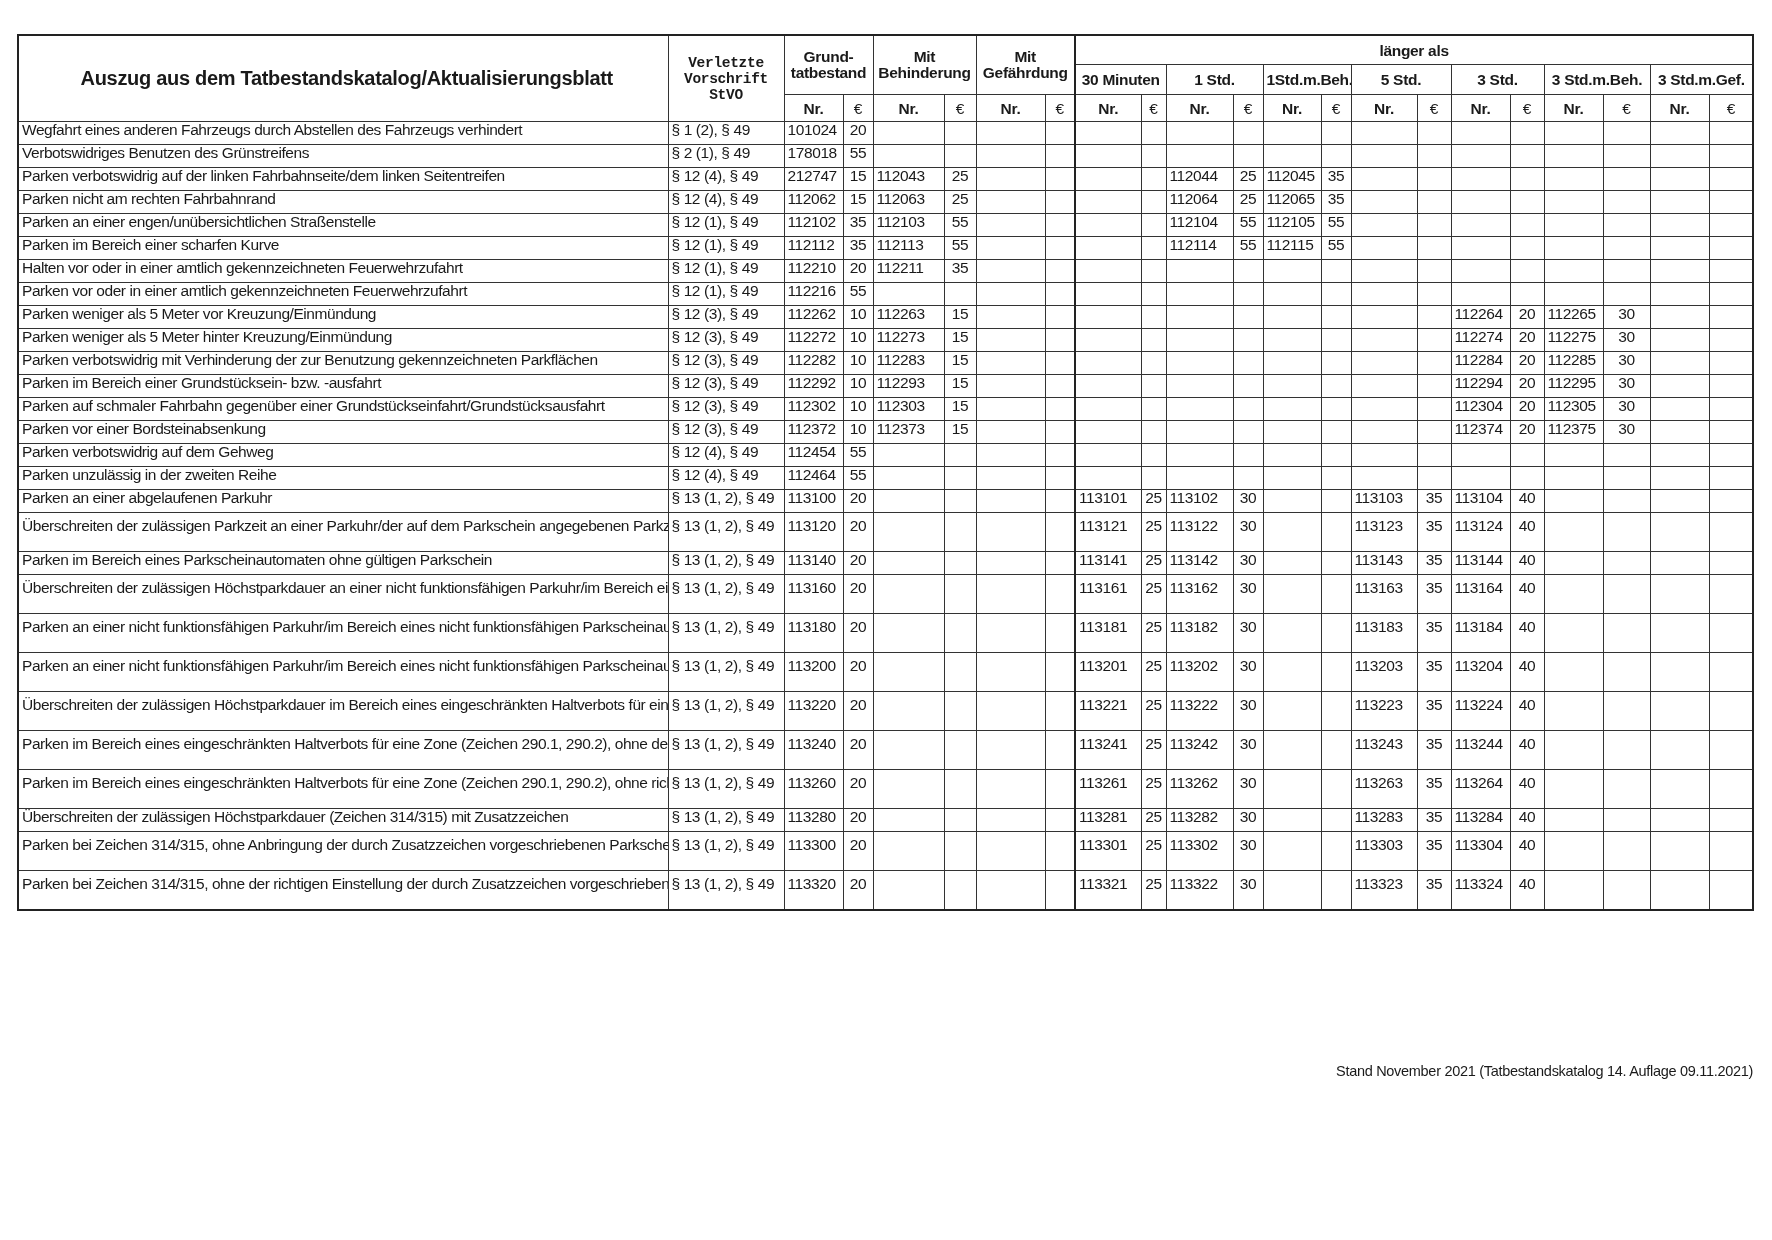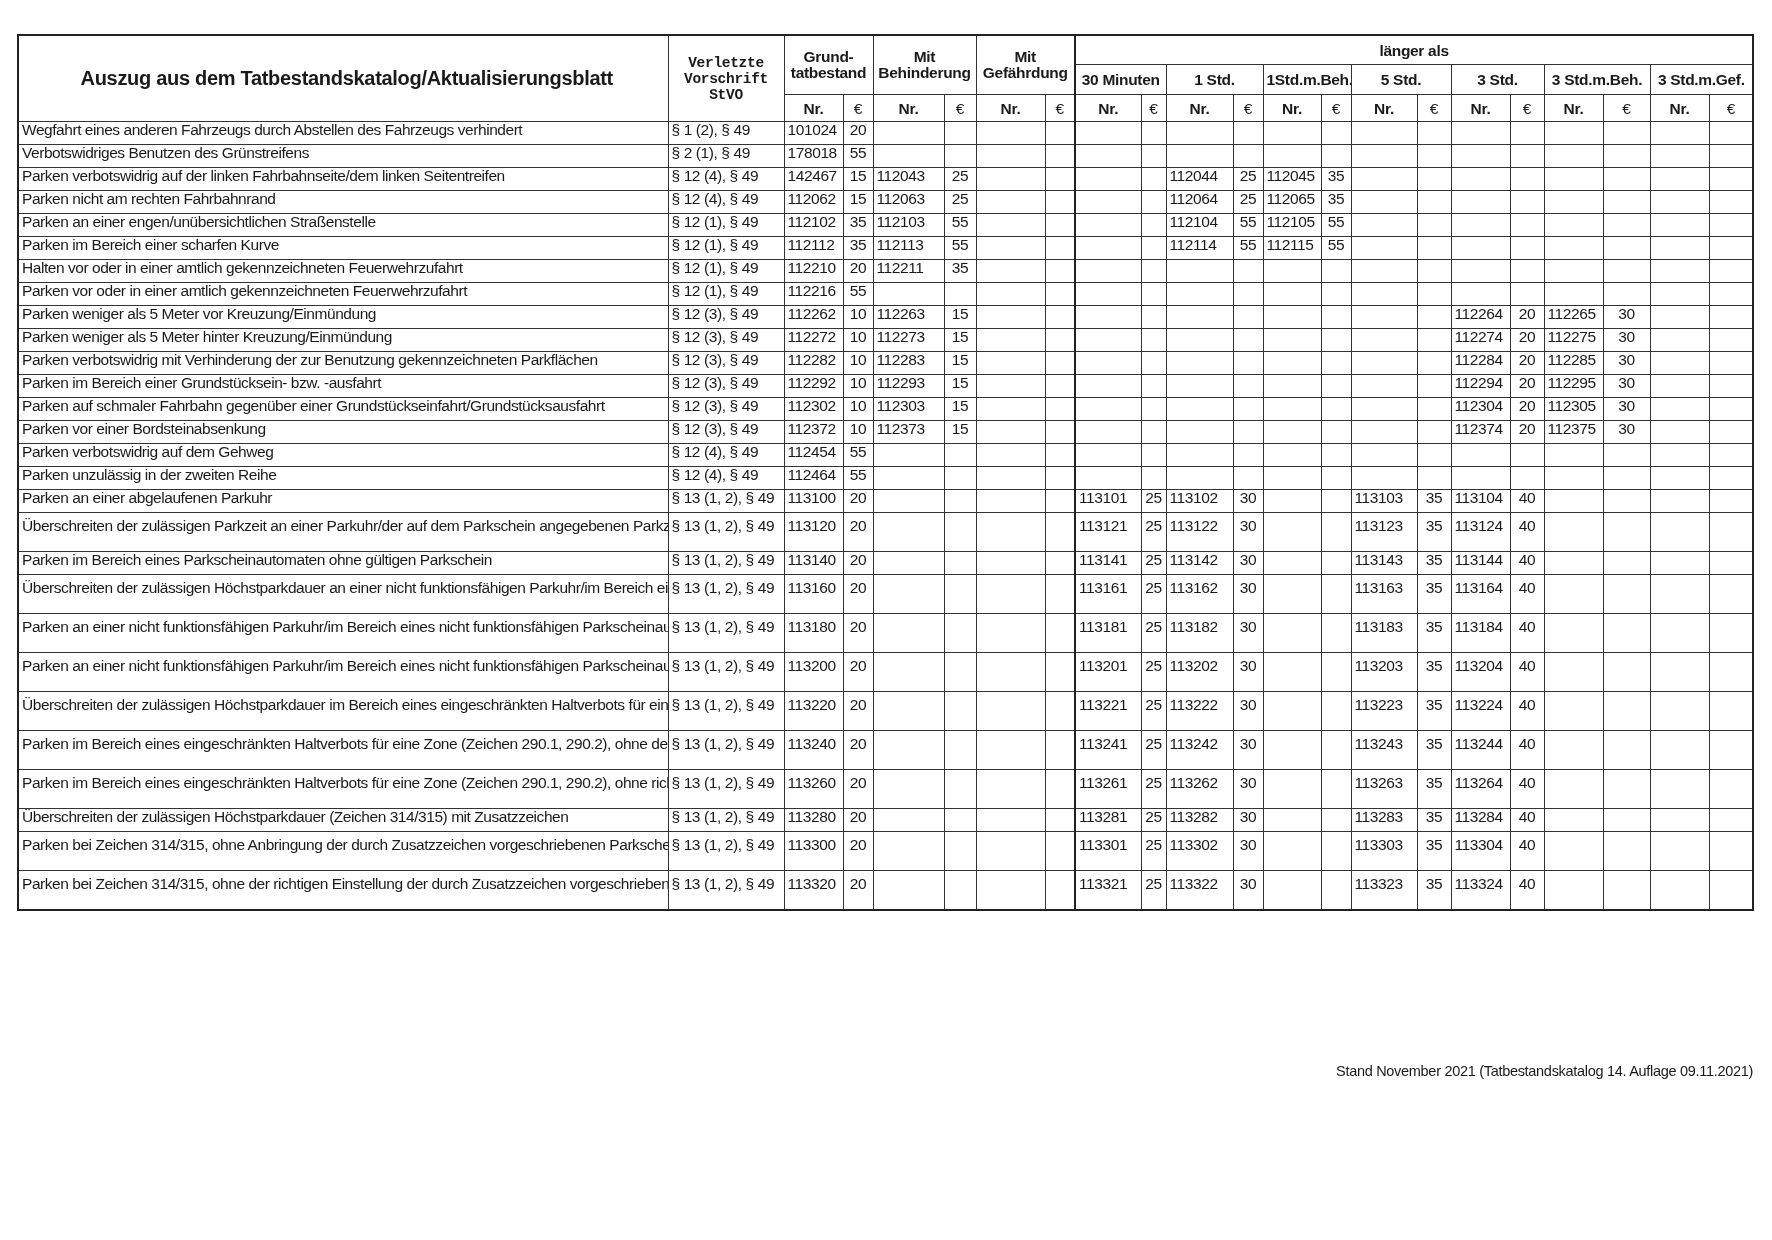--- a/index.html
+++ b/index.html
@@ -145,21 +145,21 @@
         <td class="n"></td>
         <td class="e"></td>
         <td class="n"></td>
         <td class="e"></td>
         <td class="n"></td>
         <td class="e"></td>
       </tr>
       <tr class="single">
         <td class="desc">Parken verbotswidrig auf der linken Fahrbahnseite/dem linken Seitentreifen</td>
         <td class="v">§ 12 (4), § 49</td>
-        <td class="n">142467</td>
+        <td class="n">212747</td>
         <td class="e">15</td>
         <td class="n">112043</td>
         <td class="e">25</td>
         <td class="n"></td>
         <td class="e"></td>
         <td class="n thick-l"></td>
         <td class="e"></td>
         <td class="n">112044</td>
         <td class="e">25</td>
         <td class="n">112045</td>

